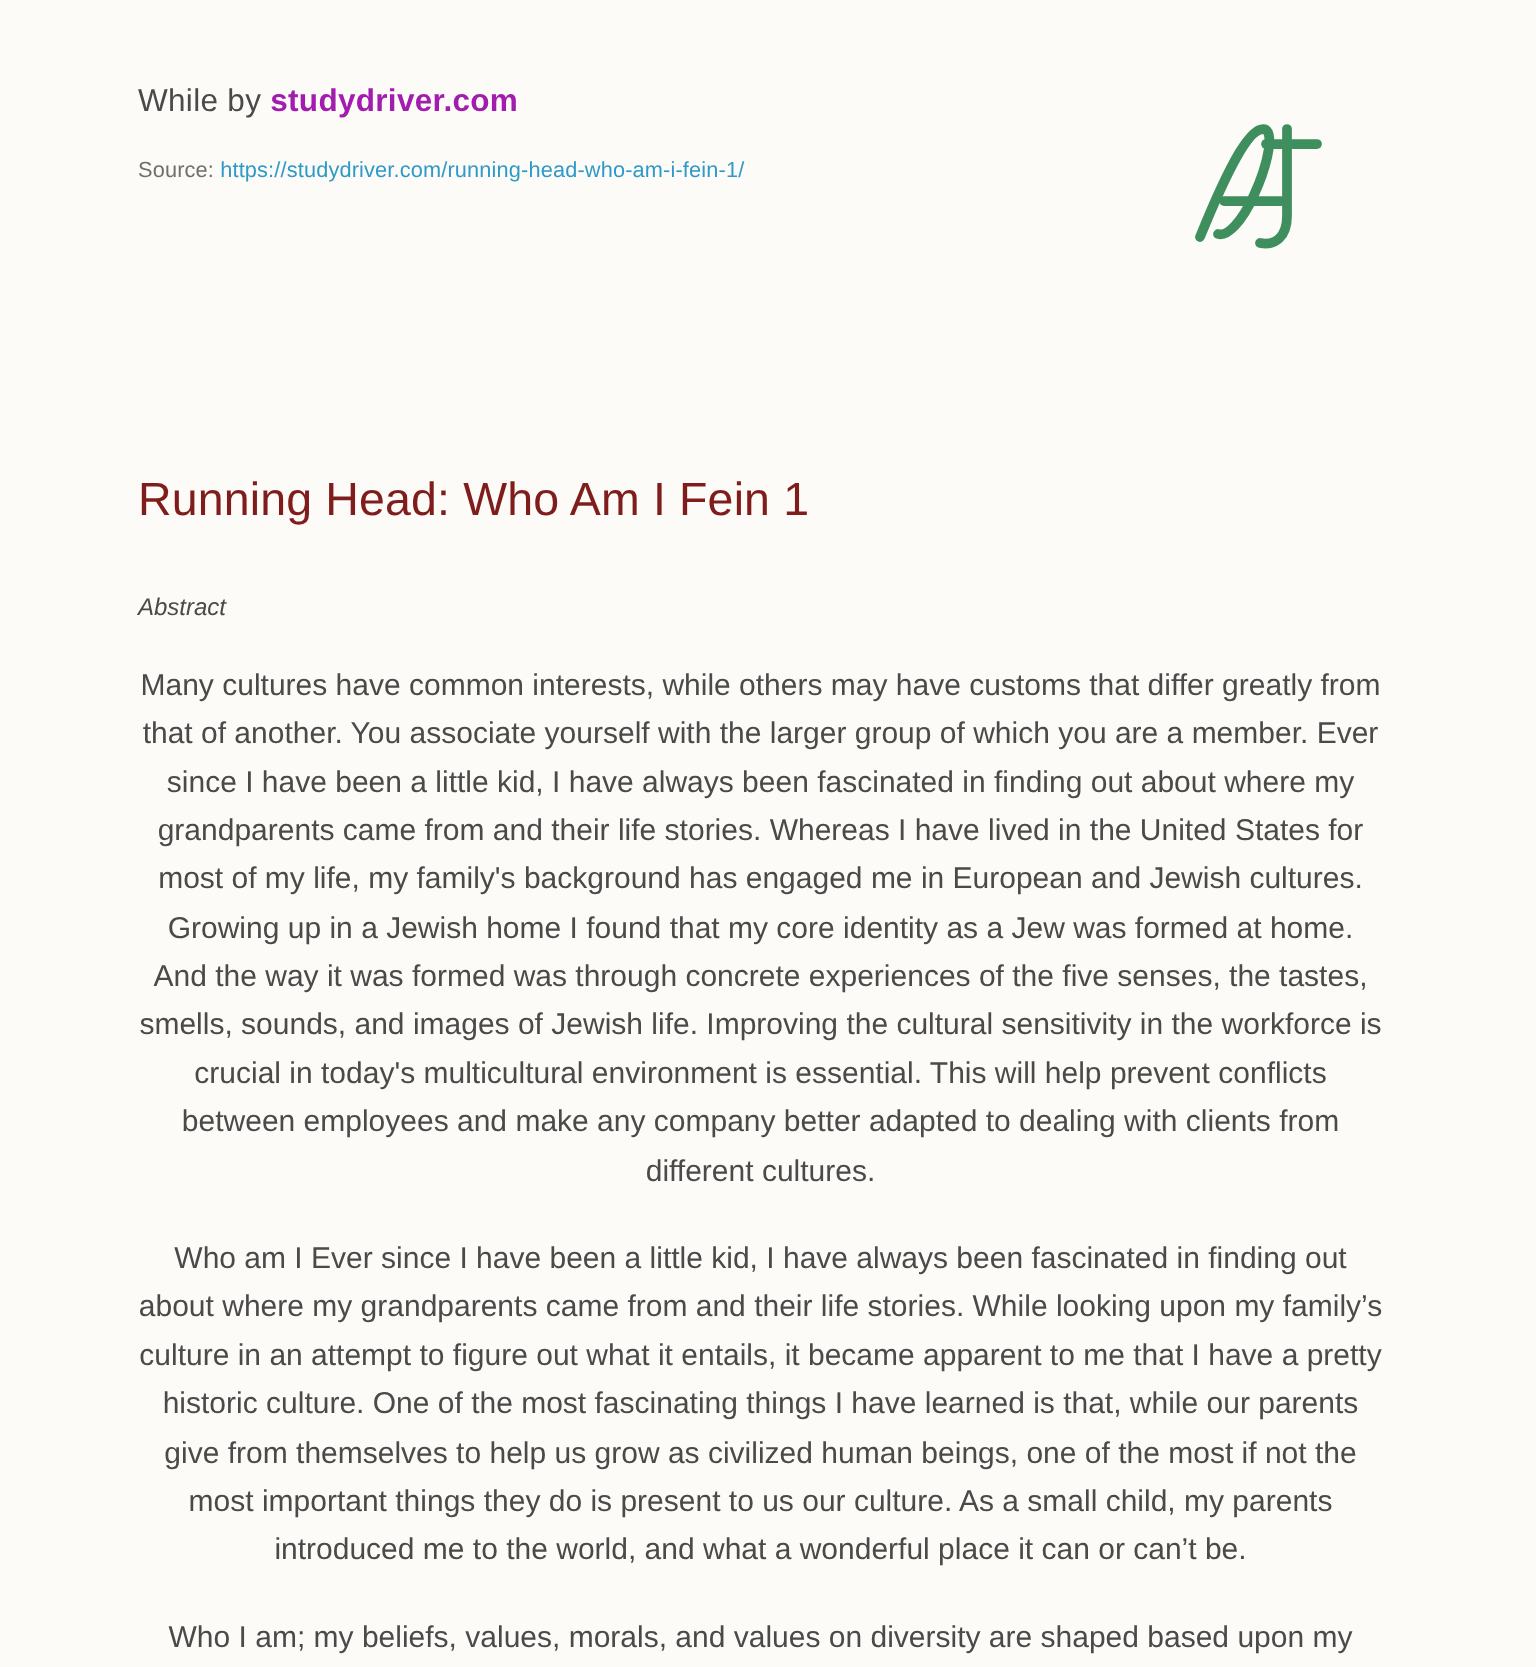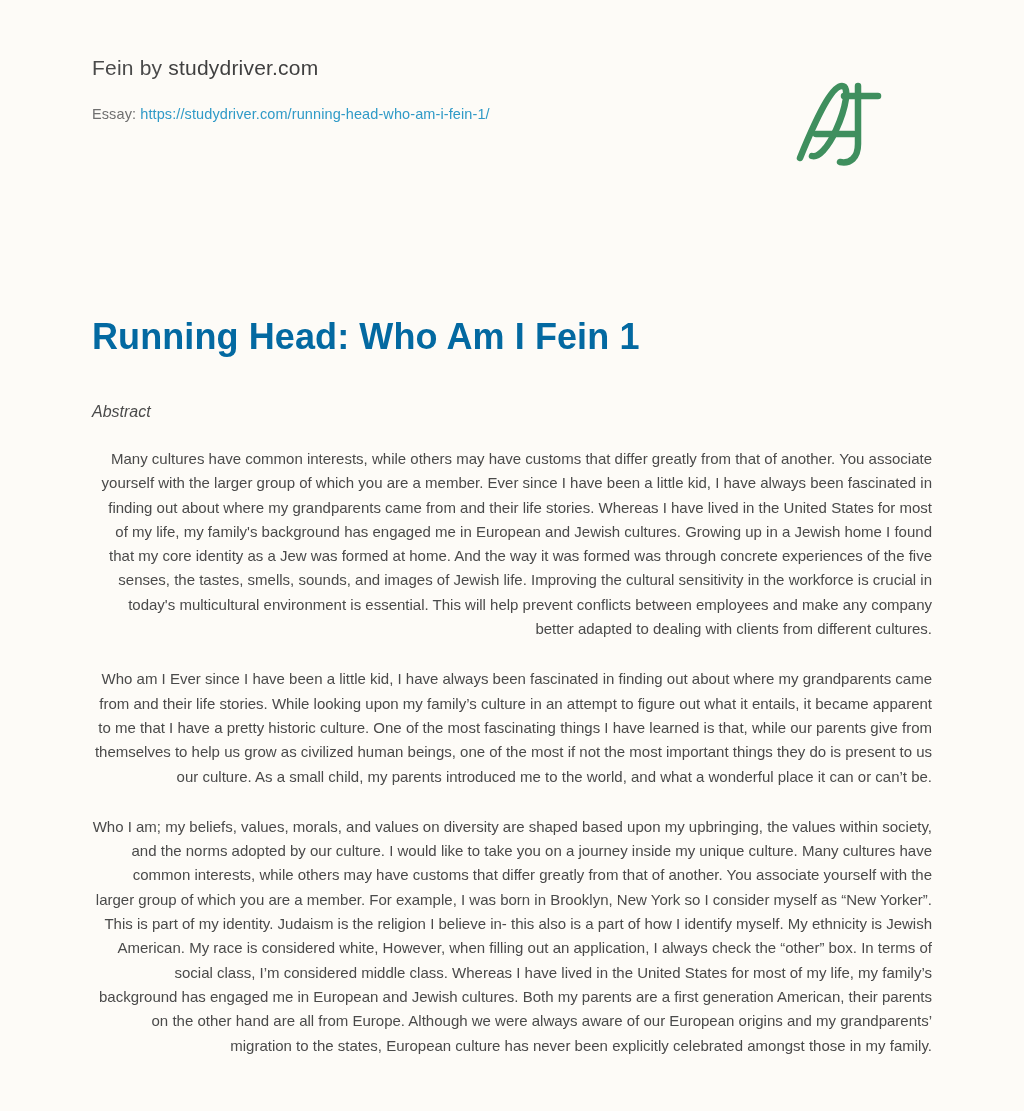--- a/index.html
+++ b/index.html
@@ -26,22 +26,22 @@
     min-height: 140px;
   }
   .byline {
     font-size: 21px;
     color: #4a4a4a;
     letter-spacing: 0.2px;
     margin: 0 0 26px 0;
     font-weight: 400;
   }
   .byline .brand {
-    font-weight: 400;
-    color: #404040;
+    font-weight: 700;
+    color: #a21caf;
   }
   .source-line {
     font-size: 14.5px;
     color: #6f6f6f;
     letter-spacing: 0.1px;
   }
   .source-line .source-label {
     color: #6f6f6f;
   }
   .source-line .source-url {
@@ -54,59 +54,59 @@
     position: absolute;
     right: 30px;
     top: 18px;
     width: 110px;
     height: 100px;
   }
   .logo svg {
     display: block;
   }
   .title {
-    font-size: 36px;
+    font-size: 31px;
     line-height: 1.25;
-    font-weight: 700;
-    color: #0369a1;
+    font-weight: 400;
+    color: #7f1d1d;
     margin: 118px 0 0 0;
     letter-spacing: 0.1px;
   }
   .section-label {
     font-size: 16px;
     color: #4a4a4a;
     margin: 44px 0 0 0;
     font-weight: 400;
     font-style: italic;
   }
   .body-copy {
     margin-top: 26px;
   }
   .body-copy p {
-    font-size: 15px;
+    font-size: 20px;
     line-height: 1.62;
     color: #4a4a4a;
-    margin: 0 0 26px 0;
-    text-align: right;
+    margin: 0 10px 26px 0;
+    text-align: center;
   }
   .body-copy p:last-child {
     margin-bottom: 0;
   }
 </style>
 </head>
 <body>
 
 <div class="page">
 
   <div class="header">
     <div class="byline">
-      <span>Fein by </span><span class="brand">studydriver.com</span>
+      <span>While by </span><span class="brand">studydriver.com</span>
     </div>
     <div class="source-line">
-      <span class="source-label">Essay: </span><a class="source-url" href="#">https://studydriver.com/running-head-who-am-i-fein-1/</a>
+      <span class="source-label">Source: </span><a class="source-url" href="#">https://studydriver.com/running-head-who-am-i-fein-1/</a>
     </div>
 
     <div class="logo">
       <svg viewBox="0 0 110 100" width="110" height="100" aria-hidden="true">
         <path d="M8 84 C 30 30, 42 12, 50 12 C 58 12, 54 34, 44 56 C 36 74, 26 84, 20 82" fill="none" stroke="#3f8f5e" stroke-width="6.5" stroke-linecap="round" stroke-linejoin="round"></path>
         <path d="M24 60 L 62 60" fill="none" stroke="#3f8f5e" stroke-width="6.5" stroke-linecap="round"></path>
         <path d="M66 12 L 66 70 C 66 84, 58 90, 48 88" fill="none" stroke="#3f8f5e" stroke-width="6.5" stroke-linecap="round" stroke-linejoin="round"></path>
         <path d="M52 22 L 86 22" fill="none" stroke="#3f8f5e" stroke-width="6.5" stroke-linecap="round"></path>
       </svg>
     </div>

